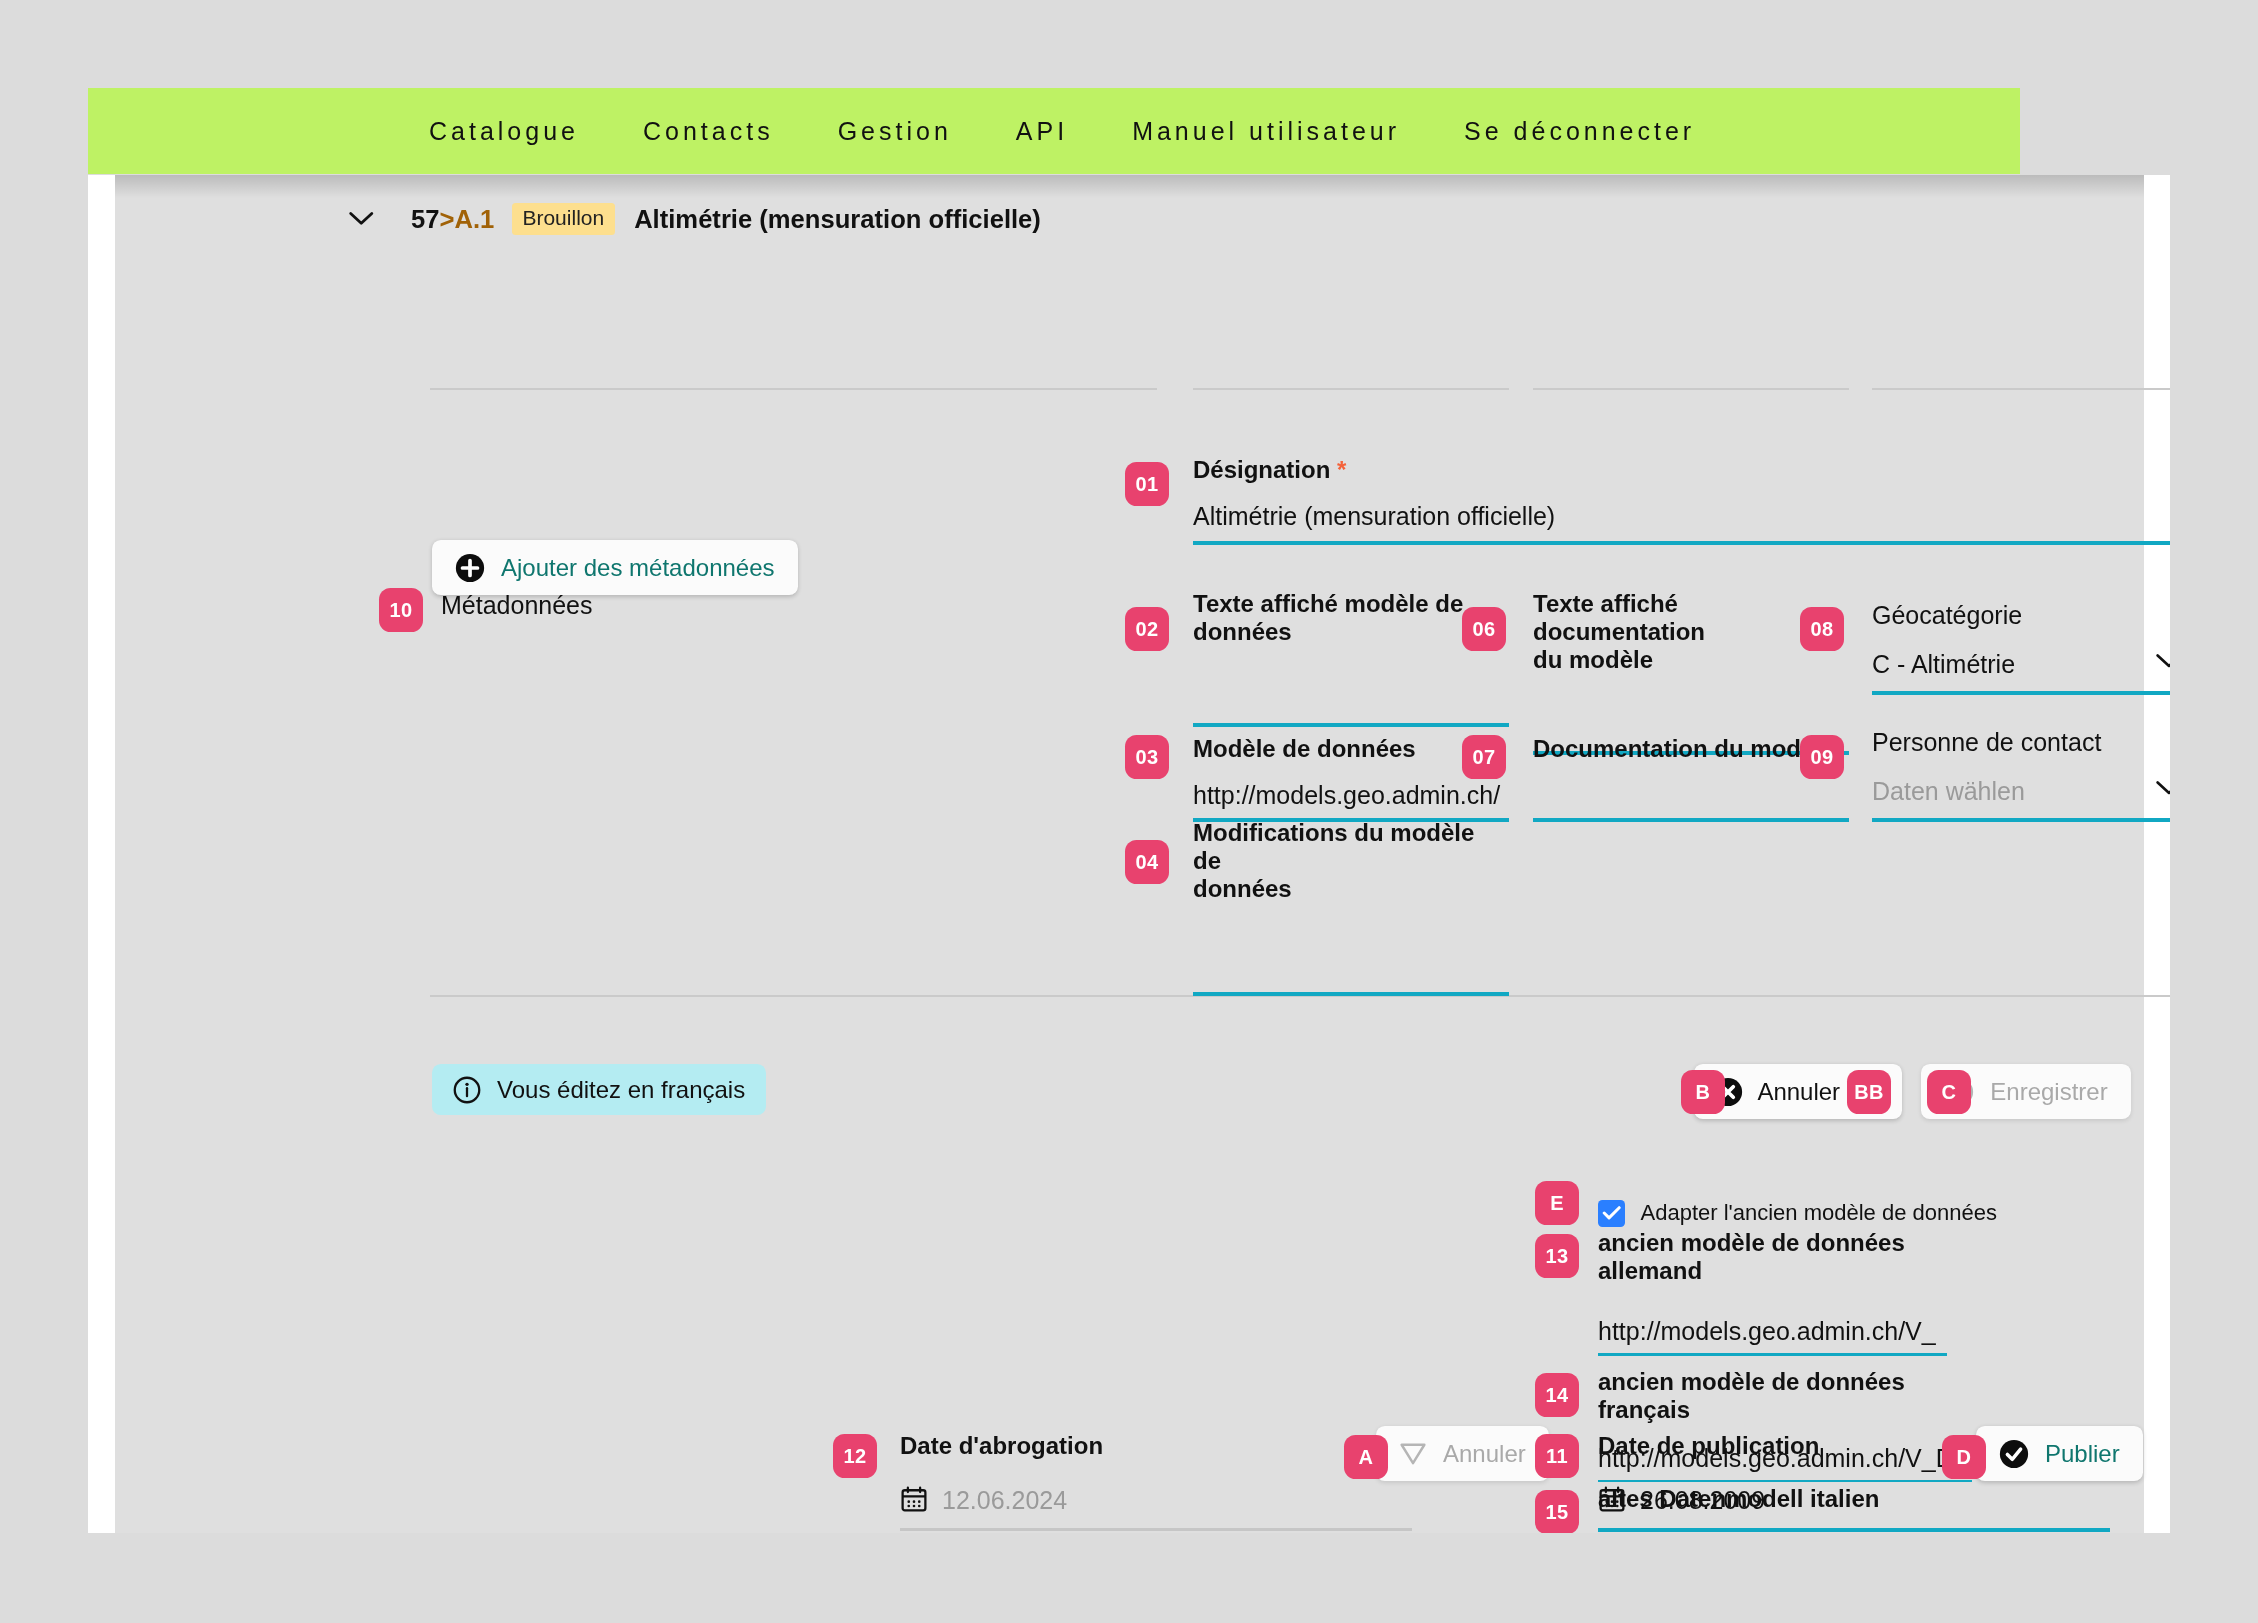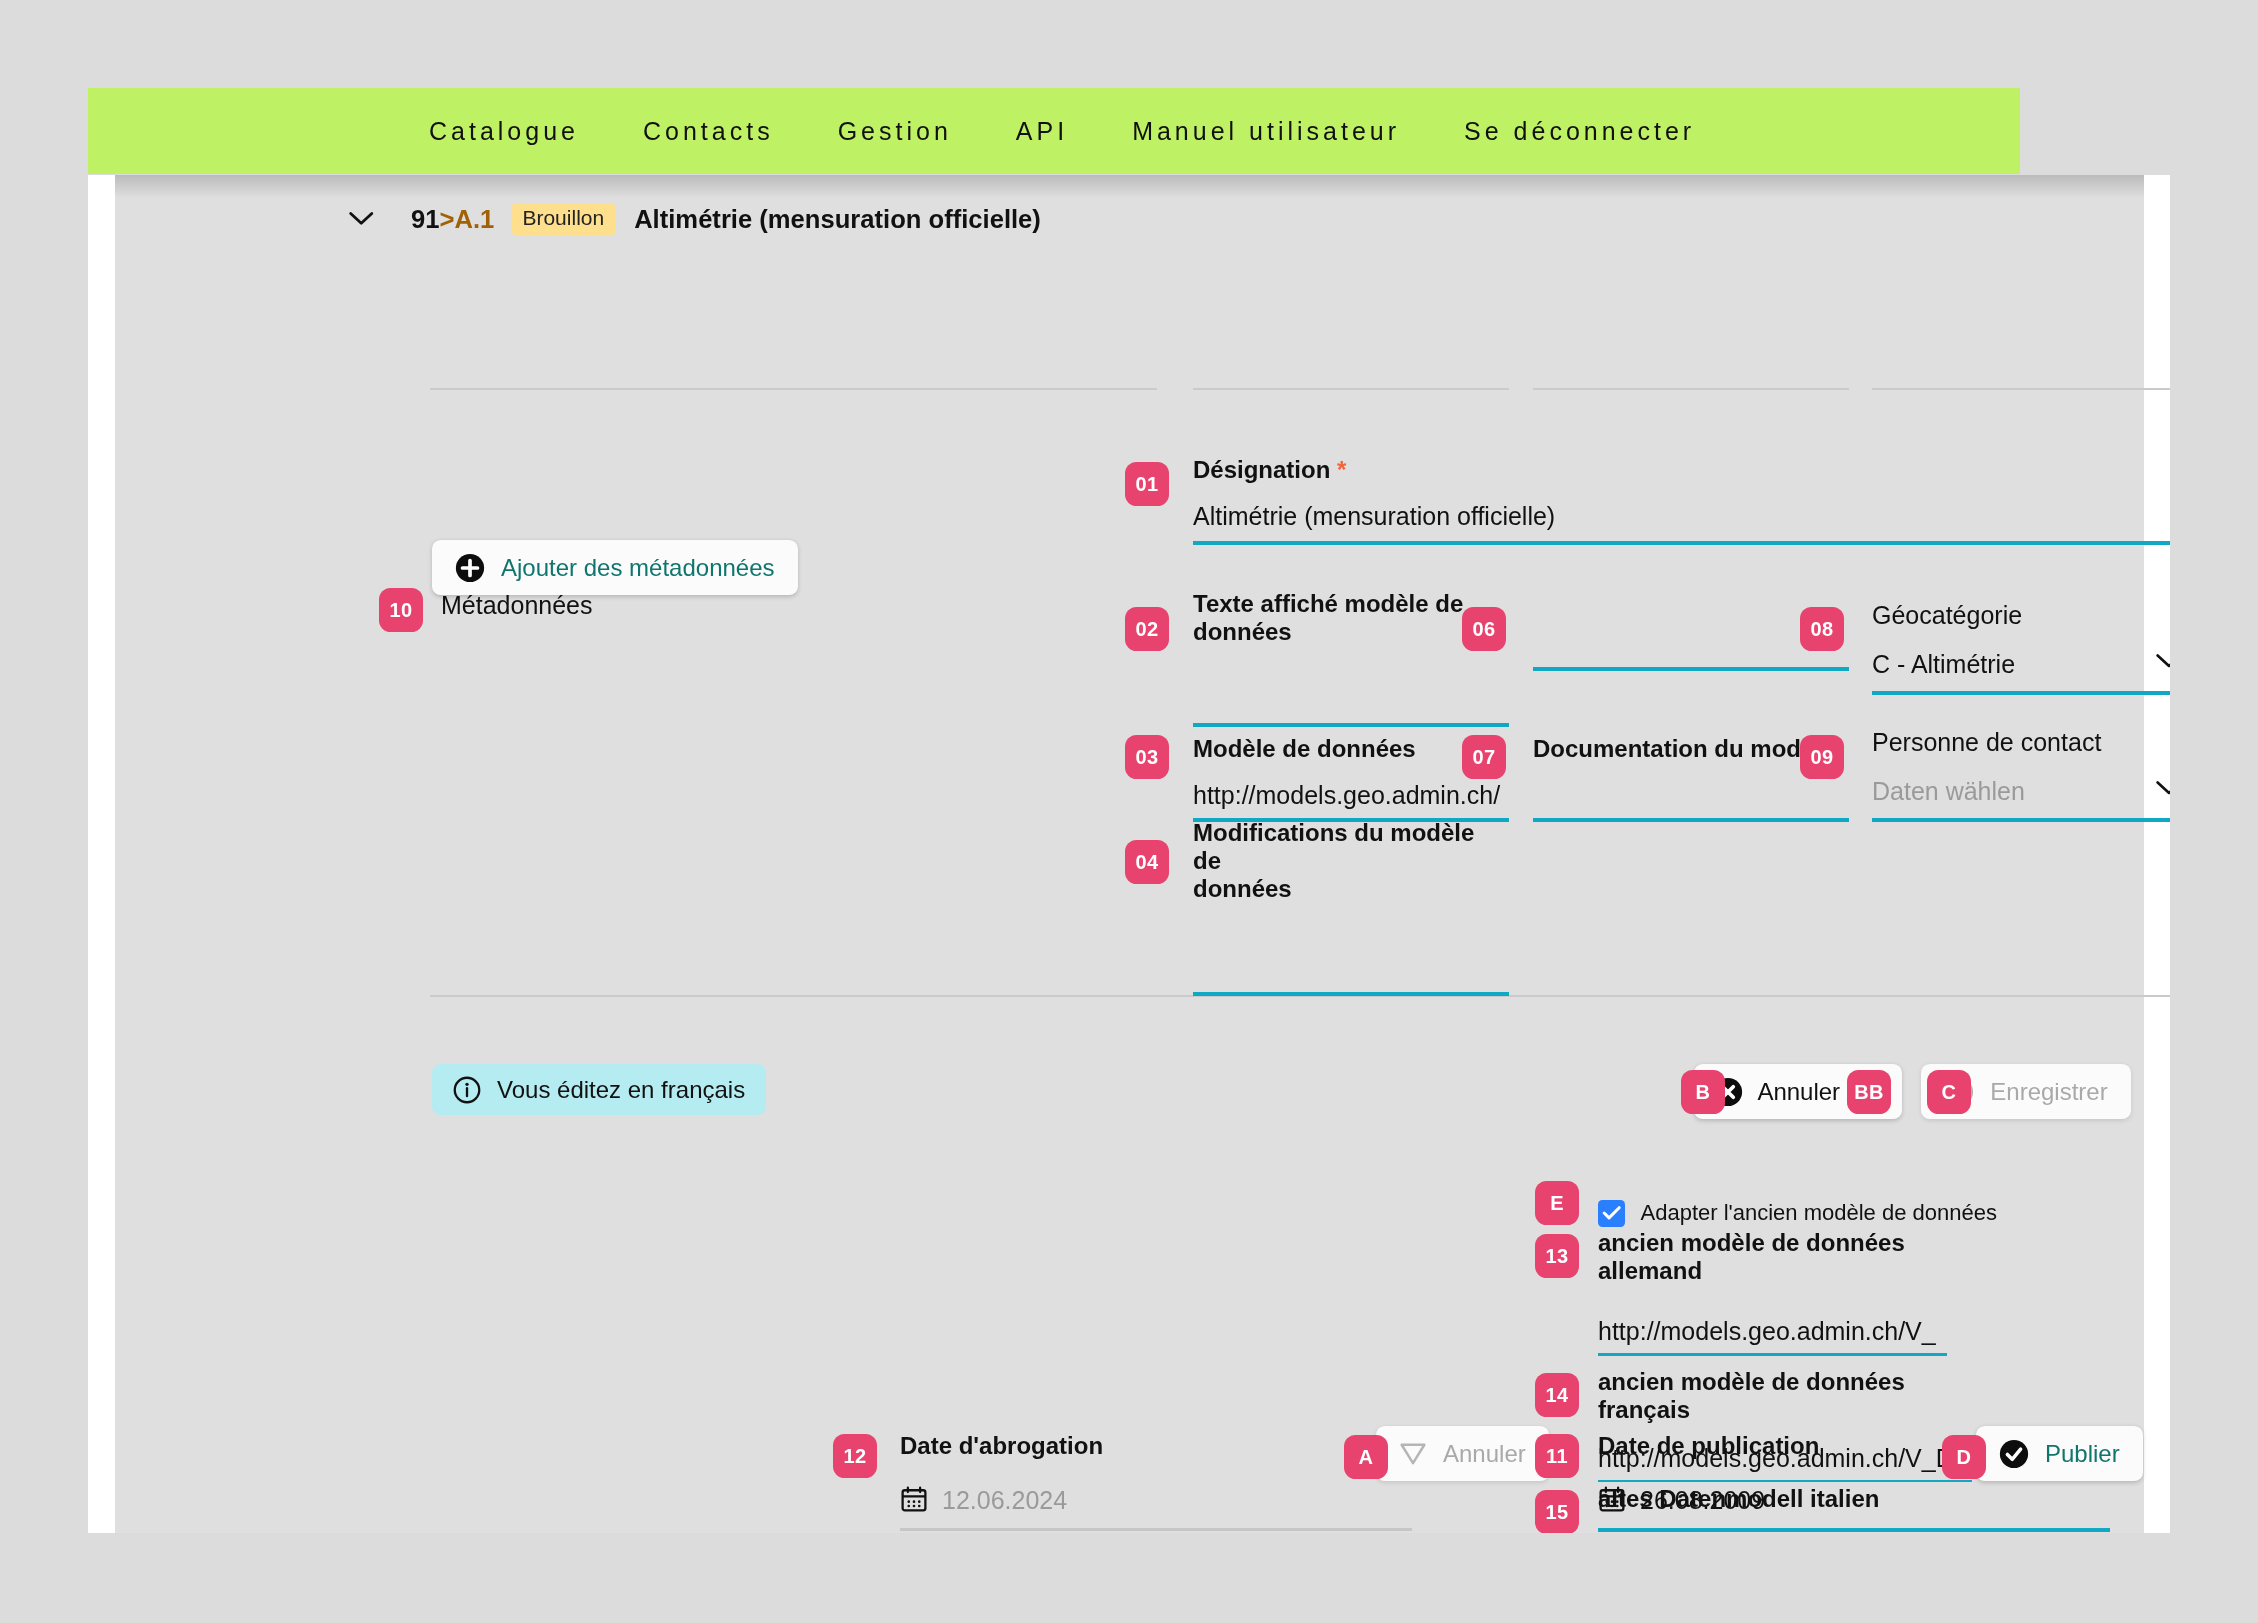--- a/index.html
+++ b/index.html
@@ -288,21 +288,21 @@
     <div class="page-shadow"></div>
     <div class="left-white-strip"></div>
     <div class="right-white-strip"></div>
 
     <div class="acc-head">
       <div class="chev-btn">
         <svg width="26.5" height="17.6" viewBox="0 0 30 20">
             <path d="M3 4 L15 15 L27 4" stroke="#111" stroke-width="3.2" fill="none" stroke-linecap="round" stroke-linejoin="round"></path>
           </svg>
       </div>
-      <div class="acc-id"><span>91</span><span class="ver">&gt;A.1</span></div>
+      <div class="acc-id"><span>57</span><span class="ver">&gt;A.1</span></div>
       <div class="badge-draft">Brouillon</div>
       <div class="acc-title">Altimétrie (mensuration officielle)</div>
     </div>
 
     <div class="rule" style="left:342px; top:213px; width:727px;"></div>
     <div class="rule" style="left:1105px; top:213px; width:316px;"></div>
     <div class="rule" style="left:1445px; top:213px; width:316px;"></div>
     <div class="rule" style="left:1784px; top:213px; width:316px;"></div>
     <div class="rule" style="left:342px; top:820px; width:1757px;"></div>
 
@@ -334,20 +334,22 @@
       <div class="field-label">Texte affiché modèle de
 données</div>
       <div style="margin-top:41px;">
         <div class="field-value">&nbsp;</div>
         <div class="underline" style="margin-top:7px;"></div>
       </div>
     </div>
 
     <div class="chip" style="left:1374px; top:432px;">06</div>
     <div class="field" style="left:1445px; top:415px; width:316px;">
+      <div class="field-label">Texte affiché documentation
+du modèle</div>
       <div style="margin-top:41px;">
         <div class="field-value">&nbsp;</div>
         <div class="underline" style="margin-top:7px;"></div>
       </div>
     </div>
 
     <div class="chip" style="left:1712px; top:432px;">08</div>
     <div class="field" style="left:1784px; top:426px; width:316px;">
       <div class="field-label plain">Géocatégorie</div>
       <div style="margin-top:19.4px; position:relative;">

